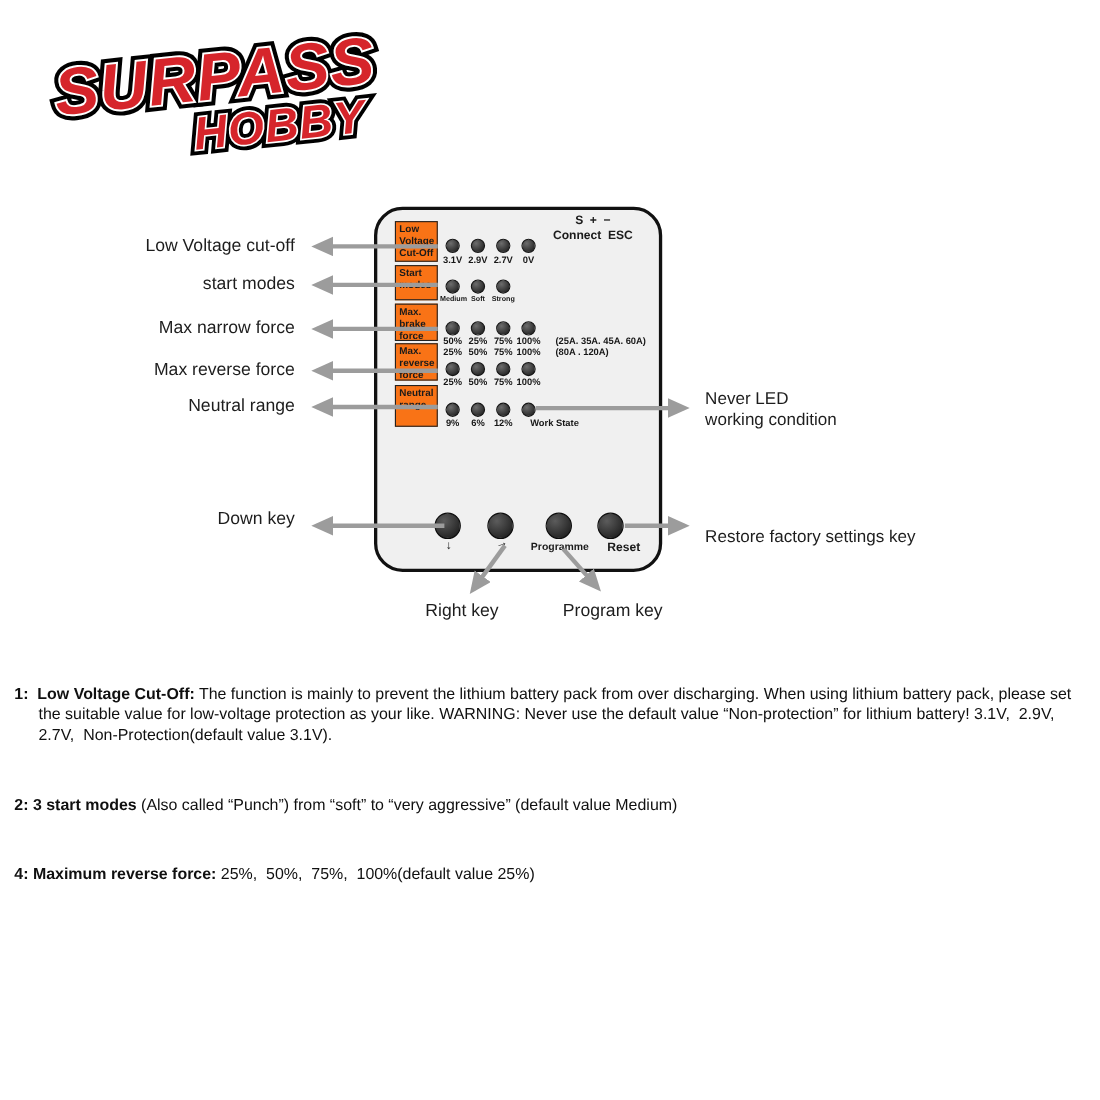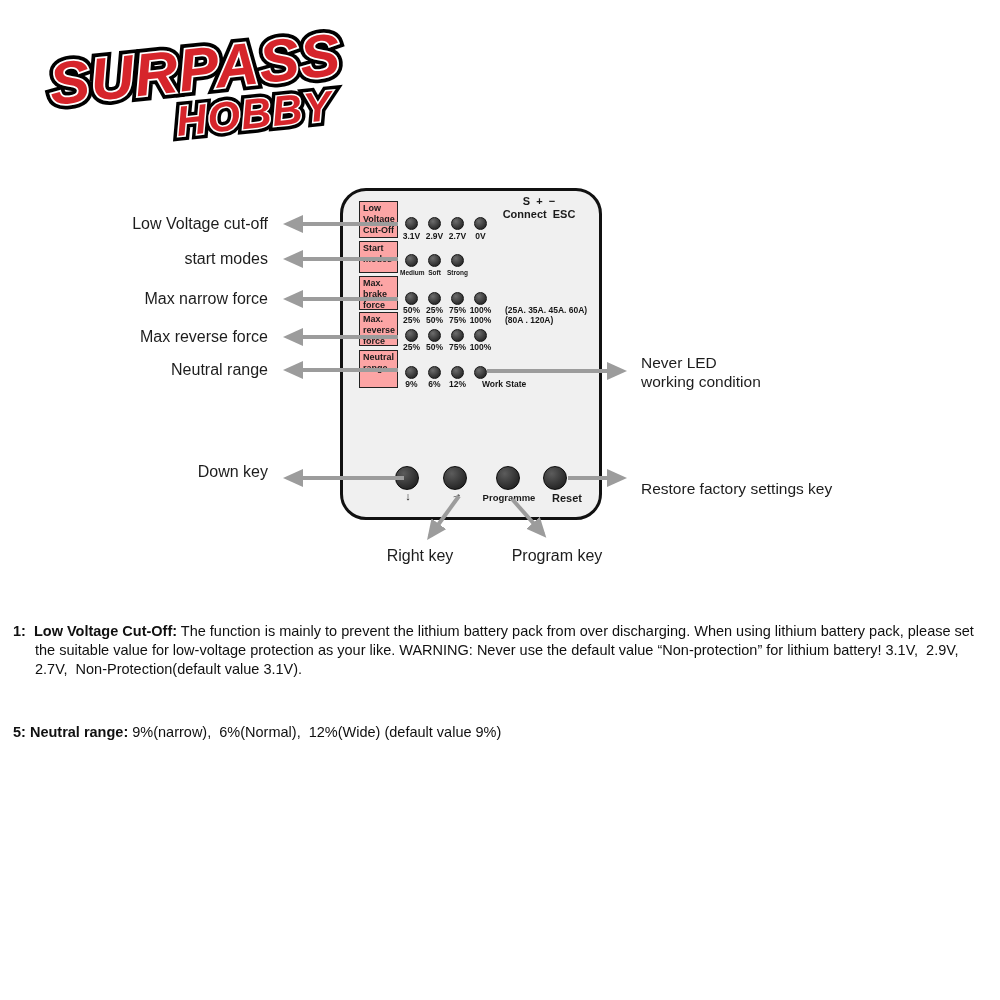--- a/index.html
+++ b/index.html
@@ -15,21 +15,21 @@
 
   
   .card{
     left:340px;top:188px;width:262px;height:332px;box-sizing:border-box;
     background:#f0f0f0;border:3px solid #111;border-radius:26px;
   }
   .card-inner{position:absolute;left:0;top:0;width:256px;height:326px;}
   .card-header{position:absolute;left:140px;top:4px;width:112px;text-align:center;
     font-weight:bold;font-size:11px;line-height:13px;color:#1c1c1c;word-spacing:3px;}
   .pbox{position:absolute;left:16px;width:39px;box-sizing:border-box;
-    border:1.5px solid #222;background:#fca5a5;
+    border:1.5px solid #222;background:#f97316;
     font-size:9px;font-weight:bold;line-height:11px;padding:1px 0 0 3px;
     white-space:pre-line;color:#1b1b1b;}
   .ledrow{position:absolute;left:57px;display:flex;}
   .slot{width:23px;display:flex;justify-content:center;}
   .led{width:11px;height:11px;border-radius:50%;
     background:radial-gradient(circle at 35% 30%, #6d6d6d, #2d2d2d 72%);
     border:1px solid #151515;}
   .valrow{position:absolute;left:57px;display:flex;font-size:8.5px;font-weight:bold;
     white-space:nowrap;color:#161616;}
   .valrow .slot{display:block;text-align:center;}
@@ -241,21 +241,22 @@
   <div>Never LED</div>
   <div>working condition</div>
 </div>
 <div class="co co-right" style="top:480px;font-size:15.5px">Restore factory settings key</div>
 
 <div class="co co-center" style="left:368px;top:547px;width:104px">Right key</div>
 <div class="co co-center" style="left:492px;top:547px;width:130px">Program key</div>
 
 <div class="docs abs">
   <p class="note"><b>1:  </b><b>Low Voltage Cut-Off:</b><span> The function is mainly to prevent the lithium battery pack from over discharging. When using lithium battery pack, please set the suitable value for low-voltage protection as your like. WARNING: Never use the default value “Non-protection” for lithium battery! 3.1V,  2.9V,  2.7V,  Non-Protection(default value 3.1V).</span></p>
-  <p class="note"><b>5: </b><b>Neutral range:</b><span> 9%(narrow),  6%(Normal),  12%(Wide) (default value 9%)</span></p>
+  <p class="note"><b>2: </b><b>3 start modes</b><span> (Also called “Punch”) from “soft” to “very aggressive” (default value Medium)</span></p>
+  <p class="note"><b>4: </b><b>Maximum reverse force:</b><span> 25%,  50%,  75%,  100%(default value 25%)</span></p>
 
   
 
   
   
   
   
   
   
 </div>

